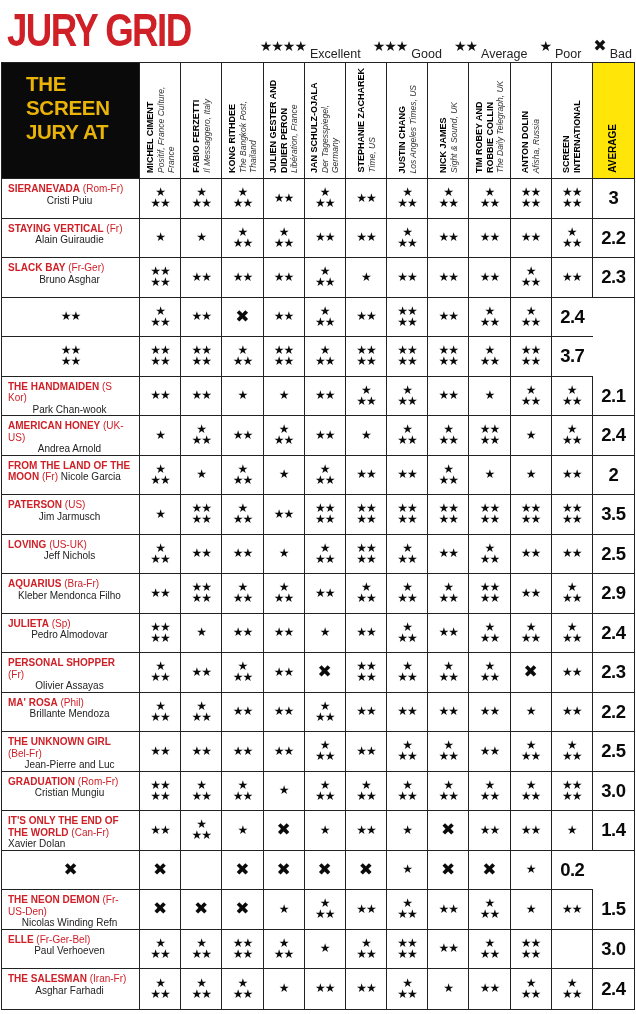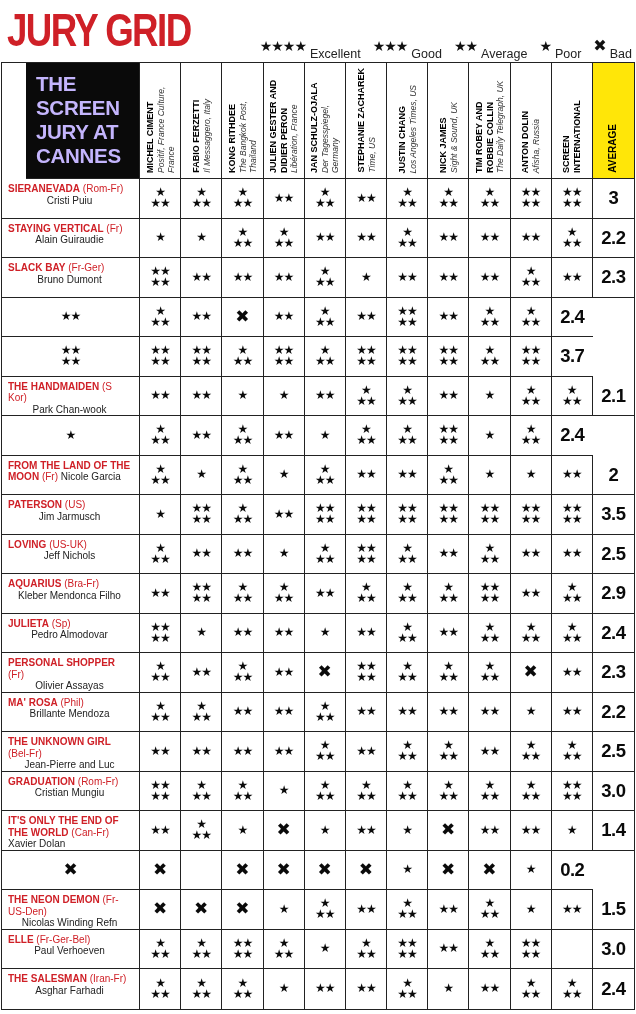--- a/index.html
+++ b/index.html
@@ -29,23 +29,23 @@
 
   .grid { margin: 0 1px; border: 1px solid #222; background: #fff; }
   .hdr, .frow { display: grid; grid-template-columns: 138px repeat(12, 1fr); }
   .hdr { height: 116px; }
   .frow { height: 39.5px; }
   .cell { border-right: 1px solid #222; border-bottom: 1px solid #222; overflow: hidden; }
   .hdr .cell:last-child, .frow .cell:last-child { border-right: none; }
   .rows .frow:last-child .cell { border-bottom: none; }
 
   .corner {
-    background: #0a0a0a; color: #c4b5fd;
+    background: #0a0a0a; color: #eab308;
     font-weight: bold; font-size: 20.5px; line-height: 1.17;
-    padding: 9px 0 0 10px; letter-spacing: -0.3px; margin-left: 24px;
+    padding: 9px 0 0 24px; letter-spacing: -0.3px;
   }
   .critic { display: flex; align-items: flex-end; justify-content: center; padding: 4px 1px 5px; }
   .vtext { writing-mode: vertical-rl; transform: rotate(180deg); max-height: 105px; }
   .cname { font-weight: bold; font-size: 9px; line-height: 10.5px; color: #000; }
   .coutlet { font-style: italic; font-size: 8.5px; line-height: 10px; color: #333; }
   .avg-hd { background: #ffe608; }
   .avg-hd .cname { font-size: 10px; }
 
   .film { padding: 4px 8px 2px 6px; font-size: 10px; line-height: 11.5px; }
   .ftitle { color: #cf2027; font-weight: bold; }
@@ -91,21 +91,20 @@
         <span class="legend-label">Bad</span>
       </span>
     </div>
 </div>
 
 <div class="grid">
   <div class="hdr">
     <div class="cell corner">
       <div>THE SCREEN</div>
       <div>JURY AT</div>
-      <div>CANNES</div>
     </div>
   <div class="cell critic">
         <div class="vtext">
           <div class="cname">MICHEL CIMENT</div>
           <div class="coutlet">Positif, France Culture, France</div>
         </div>
       </div>
       <div class="cell critic">
         <div class="vtext">
           <div class="cname">FABIO FERZETTI</div>
@@ -240,21 +239,21 @@
         </div>
         <div class="cell rcell">
           <span>★★</span>
         </div>
         <div class="cell rcell">
           <span>★<br>★★</span>
         </div>
         <div class="cell acell">2.2</div>
       </div>
       <div class="frow">
-        <div class="cell film"><span class="ftitle">SLACK BAY</span> <span class="fcountry">(Fr-Ger)</span> <span class="fdirector block">Bruno Dumont</span></div>
+        <div class="cell film"><span class="ftitle">SLACK BAY</span> <span class="fcountry">(Fr-Ger)</span> <span class="fdirector block">Bruno Asghar</span></div>
         <div class="cell rcell">
           <span>★★<br>★★</span>
         </div>
         <div class="cell rcell">
           <span>★★</span>
         </div>
         <div class="cell rcell">
           <span>★★</span>
         </div>
         <div class="cell rcell">
@@ -386,20 +385,21 @@
         </div>
         <div class="cell rcell">
           <span>★<br>★★</span>
         </div>
         <div class="cell rcell">
           <span>★<br>★★</span>
         </div>
         <div class="cell acell">2.1</div>
       </div>
       <div class="frow">
+        <div class="cell film"><span class="ftitle">AMERICAN HONEY</span> <span class="fcountry">(UK-US)</span> <span class="fdirector block">Andrea Arnold</span></div>
         <div class="cell rcell">
           <span>★</span>
         </div>
         <div class="cell rcell">
           <span>★<br>★★</span>
         </div>
         <div class="cell rcell">
           <span>★★</span>
         </div>
         <div class="cell rcell">

